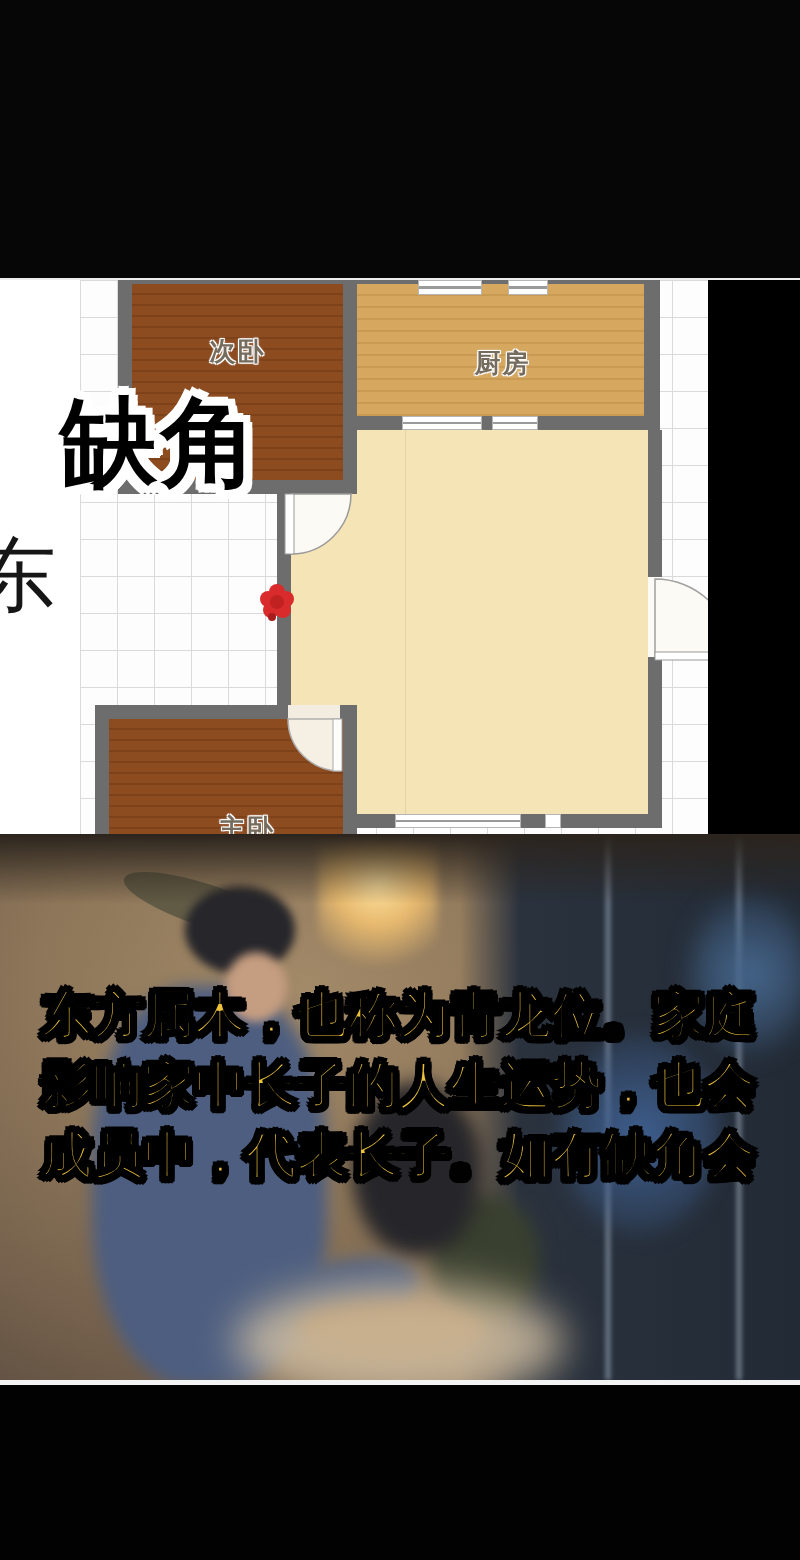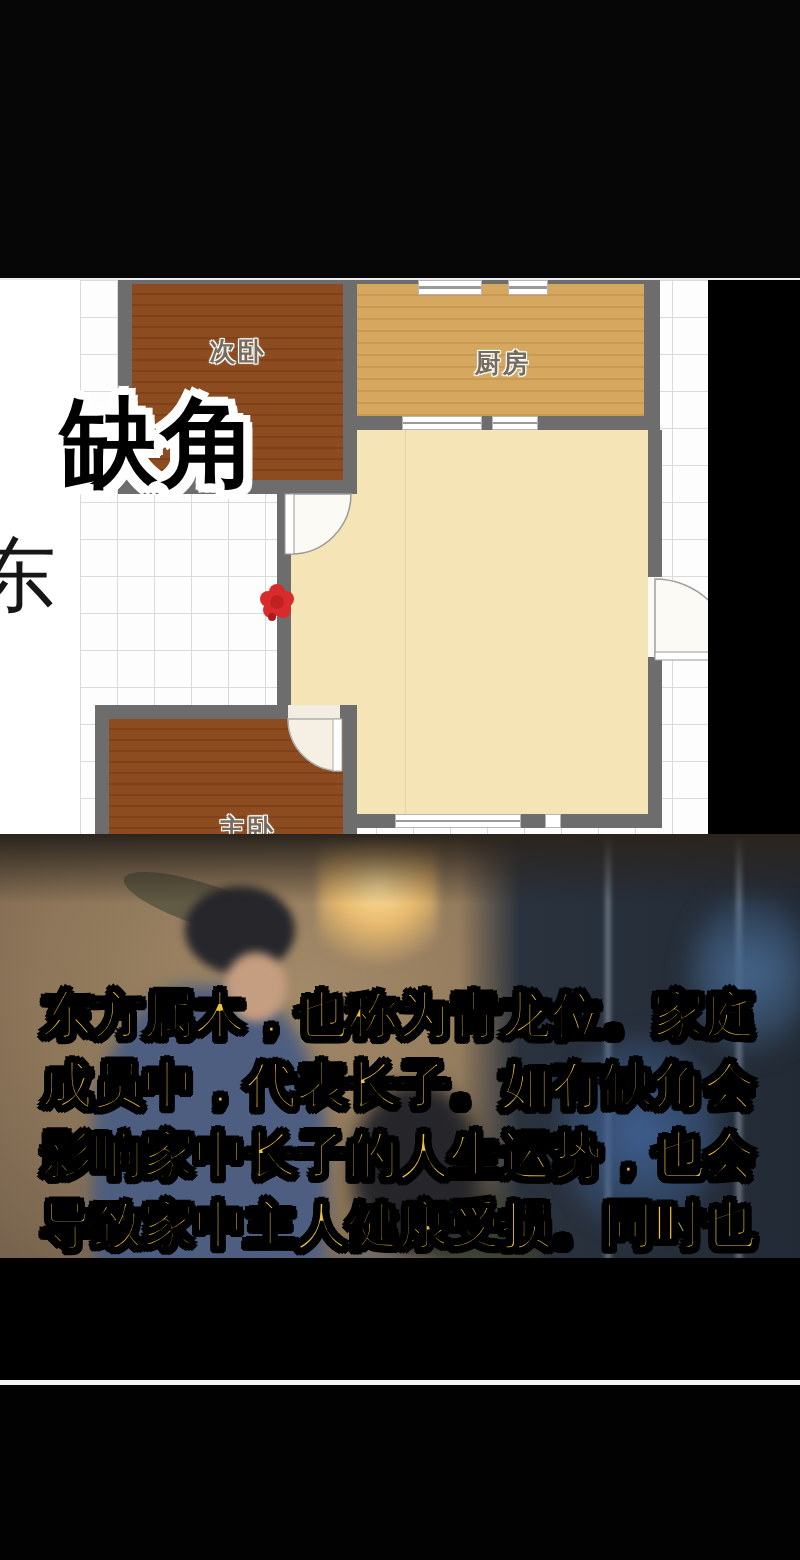--- a/index.html
+++ b/index.html
@@ -3,21 +3,21 @@
 <meta charset="utf-8">
 <style>
   html,body{margin:0;padding:0;background:#000;}
   body{width:800px;height:1560px;position:relative;overflow:hidden;
        font-family:"Liberation Sans","DejaVu Sans",sans-serif;}
   .abs{position:absolute;}
 
   
   .band-top{left:0;top:0;width:800px;height:278px;background:#060606;border-bottom:2px solid #ededed;}
   .plan-band{left:0;top:280px;width:708px;height:554px;background:#ffffff;overflow:hidden;}
-  .photo-band{left:0;top:834px;width:800px;height:424px;overflow:hidden;background:#6b5847;}
+  .photo-band{left:0;top:834px;width:800px;height:546px;overflow:hidden;background:#6b5847;}
   .white-line{left:0;top:1380px;width:800px;height:5px;background:#f3f3f3;}
   .band-bottom{left:0;top:1385px;width:800px;height:175px;background:#020202;}
 
   
   .grid{left:80px;top:0;width:665px;height:554px;background-color:#fdfdfd;
     background-image:linear-gradient(#dadada 1px,transparent 1px),
                      linear-gradient(90deg,#dadada 1px,transparent 1px);
     background-size:37px 37px;}
   .wall{background:#6d6d6d;}
   .room-ciwo{left:118px;top:0;width:239px;height:214px;background:#6d6d6d;}
@@ -179,20 +179,19 @@
   <div class="abs ph man-shirt"></div>
   <div class="abs ph man-hair"></div>
   <div class="abs ph man-face"></div>
   <div class="abs ph man-arm"></div>
   <div class="abs ph table-wood"></div>
   <div class="abs ph floor-light"></div>
   <div class="abs photo-top-shade"></div>
 
   <div class="abs caption">
     <div class="cap-line">东方属木，也称为青龙位。家庭</div>
+    <div class="cap-line">影响家中长子的人生运势，也会</div>
     <div class="cap-line">成员中，代表长子。如有缺角会</div>
-    <div class="cap-line">影响家中长子的人生运势，也会</div>
-    <div class="cap-line">导致家中主人健康受损。同时也</div>
   </div>
 </div>
 
 <div class="abs white-line"></div>
 <div class="abs band-bottom"></div>
 
 </body></html>

